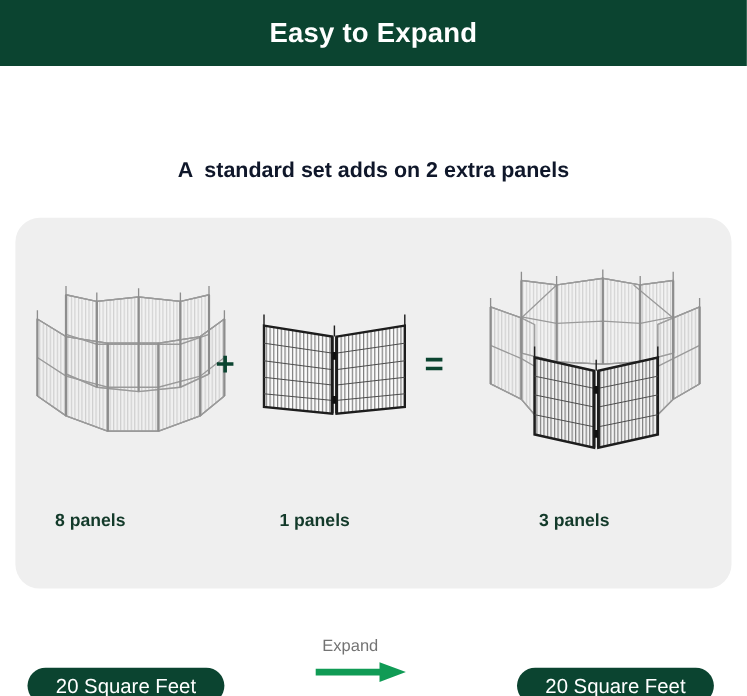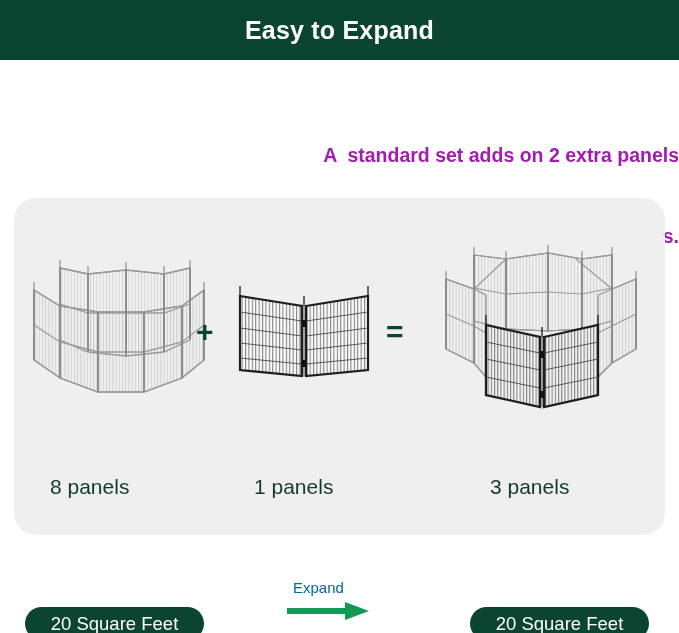--- a/index.html
+++ b/index.html
@@ -33,22 +33,22 @@
     font-weight: bold;
     letter-spacing: 0.2px;
     line-height: 1;
   }
 
   
   .subtitle-block {
     position: absolute;
     left: 0; top: 88px;
     width: 679px;
-    text-align: right;
-    color: #a21caf;
+    text-align: center;
+    color: #0f172a;
     font-size: 19.5px;
     font-weight: bold;
     line-height: 27px;
     white-space: pre;
   }
 
   
   .illustration-card {
     position: absolute;
     left: 14px; top: 198px;
@@ -73,24 +73,24 @@
     font-weight: bold;
     line-height: 1;
     font-size: 30px;
   }
   .op-plus  { left: 196px; top: 317px; }
   .op-equal { left: 386px; top: 317px; }
 
   
   .panel-label {
     position: absolute;
-    top: 476px;
+    top: 466px;
     color: #133a2a;
-    font-size: 21px;
-    font-weight: normal;
+    font-size: 16px;
+    font-weight: bold;
     line-height: 1;
     white-space: nowrap;
   }
   .label-8  { left: 50px; }
   .label-2  { left: 254px; }
   .label-10 { left: 490px; }
 
   
   .sqft-badge {
     position: absolute;
@@ -114,21 +114,21 @@
 
   
   .expand-group {
     position: absolute;
     left: 285px;
     top: 578px;
     width: 110px;
     text-align: left;
   }
   .expand-label {
-    color: #0369a1;
+    color: #737373;
     font-size: 15px;
     font-weight: normal;
     line-height: 19px;
     padding-left: 8px;
   }
   .expand-arrow { display: block; margin-top: 3px; }
 </style>
 </head>
 <body>
 

